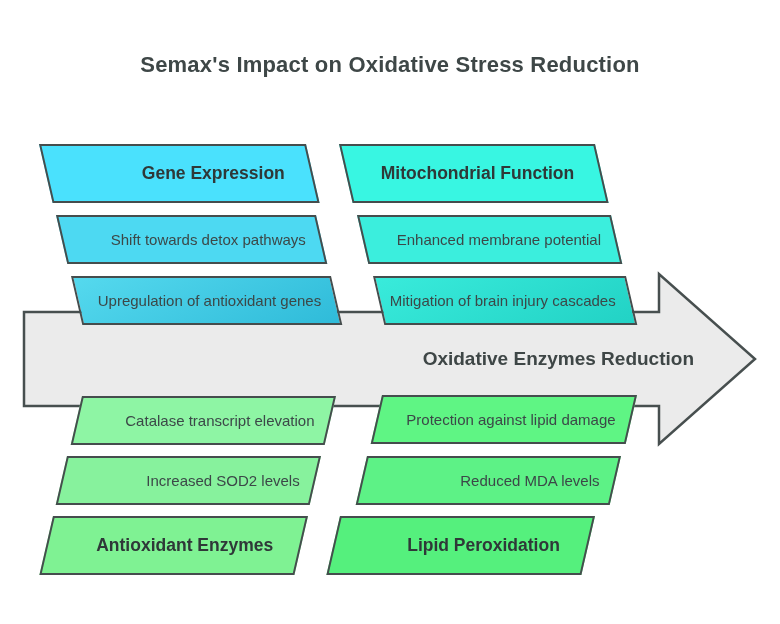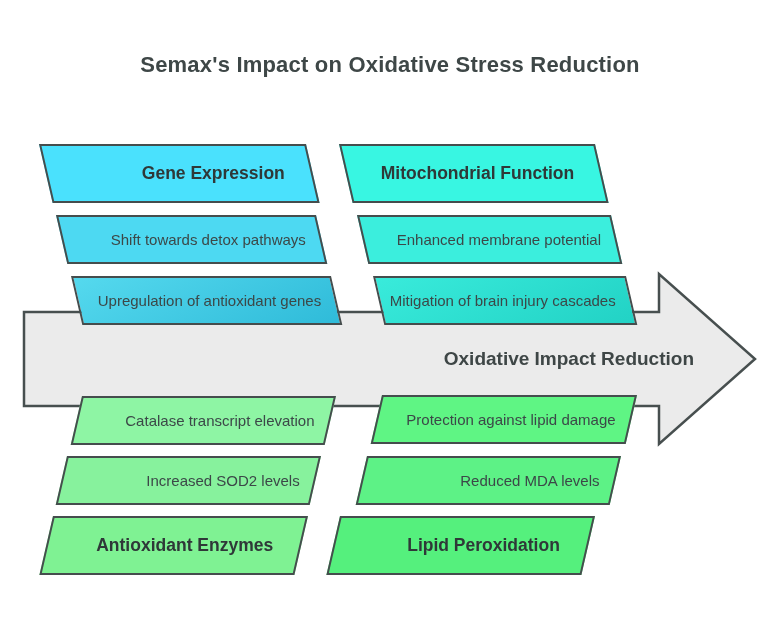--- a/index.html
+++ b/index.html
@@ -60,21 +60,21 @@
 <body>
 
 <div class="canvas">
 
   <div class="title">Semax's Impact on Oxidative Stress Reduction</div>
 
   <svg class="arrow-svg" width="780" height="624" viewBox="0 0 780 624">
     <polygon points="24,312 659,312 659,274 755,359 659,444 659,406 24,406" fill="#ebebeb" stroke="#474f4f" stroke-width="2.5" stroke-linejoin="miter"></polygon>
   </svg>
 
-  <div class="arrow-label">Oxidative Impact Reduction</div>
+  <div class="arrow-label">Oxidative Enzymes Reduction</div>
 
   <div class="shape top header l1" style="background: rgb(74, 225, 253);">
     <span class="txt">Gene Expression</span>
   </div>
   <div class="shape top l2" style="background: rgb(77, 217, 242);">
     <span class="txt">Shift towards detox pathways</span>
   </div>
   <div class="shape top l3" style="background: linear-gradient(155deg, rgb(85, 217, 238), rgb(47, 187, 217));">
     <span class="txt">Upregulation of antioxidant genes</span>
   </div>

